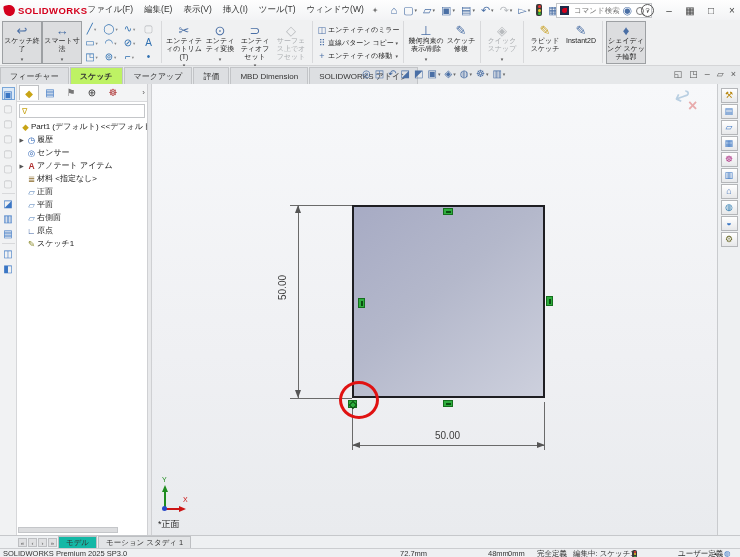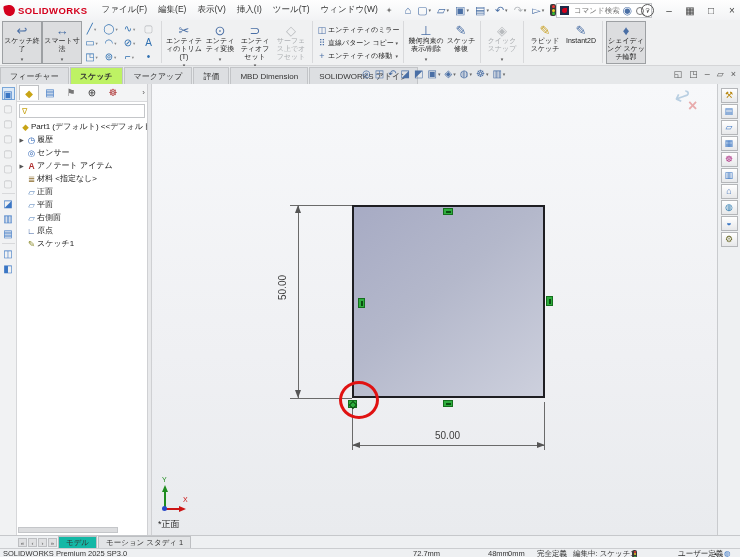--- a/index.html
+++ b/index.html
@@ -8,21 +8,21 @@
   :empty.caret{display:none;}
 
   
   .titlebar{position:absolute;left:0;top:0;width:740px;height:20px;
     background:linear-gradient(#fefefe,#f2f3f5);border-bottom:1px solid #d9dadd;
     display:flex;align-items:center;font-size:8.5px;}
   .logo{display:flex;align-items:center;margin-left:4px;}
   .logo-mark{width:11px;height:11px;margin-right:3px;background:var(--sw_red);
     border-radius:2px 50% 50% 50%;transform:rotate(-12deg);}
   .logo-text{color:var(--sw_red);font-weight:bold;font-size:9.5px;letter-spacing:.4px;}
-  .menus{display:flex;margin-left:14px;gap:11px;color:#333;}
+  .menus{display:flex;gap:11px;color:#333;}
   .menus span{cursor:default;}
   .pin{margin-left:8px;color:#777;font-size:8px;}
   .qat{display:flex;align-items:center;margin-left:10px;gap:2px;}
   .qbtn{display:flex;align-items:center;padding:0 2px;height:16px;color:#4a6fa5;font-size:11px;}
   .qbtn .caret{font-size:5px;color:#666;margin-left:1px;}
   .qbtn.dis{color:#b5b9bd;}
   .tl{width:6px;height:12px;background:#3a3a3a;border-radius:2px;display:flex;flex-direction:column;
       align-items:center;justify-content:space-evenly;}
   .tl i{width:3px;height:3px;border-radius:50%;display:block;}
   .tl i:nth-child(1){background:#e33;} .tl i:nth-child(2){background:#ec2;} .tl i:nth-child(3){background:#3b3;}
@@ -560,21 +560,21 @@
       <span class="navb">‹</span>
       <span class="navb">›</span>
       <span class="navb">»</span>
     </div>
     <div class="btab active">モデル</div>
     <div class="btab">モーション スタディ 1</div>
   </div>
 
   <div class="statusbar">
     <span class="sleft">SOLIDWORKS Premium 2025 SP3.0</span>
-    <span class="sb" style="left:413px;">72.7mm</span>
+    <span class="sb" style="left:400px;">72.7mm</span>
     <span class="sb" style="left:488px;">48mm</span>
     <span class="sb" style="left:508px;">0mm</span>
     <span class="sb" style="left:537px;">完全定義</span>
     <span class="sb" style="left:573px;">編集中: スケッチ1</span>
     <span class="stl" style="left:632px;">
         <span class="tl">
           <i></i>
           <i></i>
           <i></i>
         </span>

